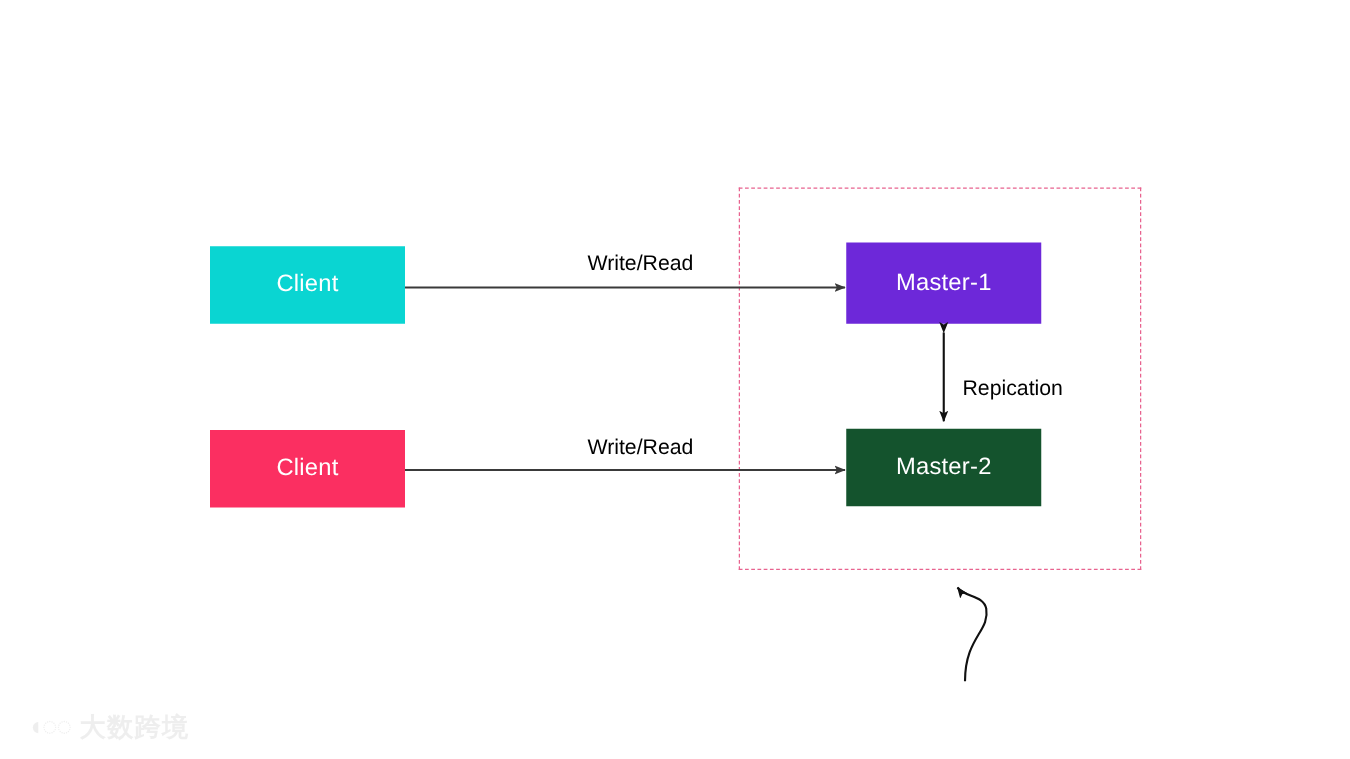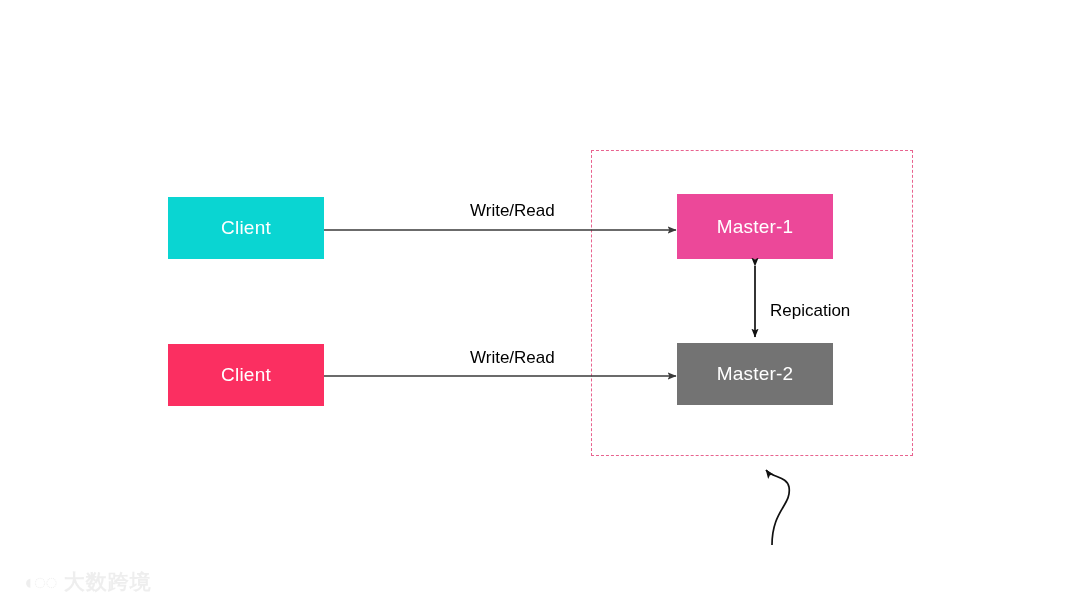--- a/index.html
+++ b/index.html
@@ -87,25 +87,25 @@
   <div class="cluster-frame" style="left:591px; top:150px; width:322px; height:306px;"></div>
 
   <div class="node-box" style="left:168px; top:197px; width:156px; height:62px; background:#0AD5D2;">
     <span>Client</span>
   </div>
 
   <div class="node-box" style="left:168px; top:344px; width:156px; height:62px; background:#FB2F61;">
     <span>Client</span>
   </div>
 
-  <div class="node-box" style="left:677px; top:194px; width:156px; height:65px; background:#ec4899;">
+  <div class="node-box" style="left:677px; top:194px; width:156px; height:65px; background:#6d28d9;">
     <span>Master-1</span>
   </div>
 
-  <div class="node-box" style="left:677px; top:343px; width:156px; height:62px; background:#737373;">
+  <div class="node-box" style="left:677px; top:343px; width:156px; height:62px; background:#14532d;">
     <span>Master-2</span>
   </div>
 
   <svg class="overlay" viewBox="0 0 1080 607" xmlns="http://www.w3.org/2000/svg">
     <defs>
       <marker id="arrowhead" markerWidth="9" markerHeight="8" refX="8.4" refY="4" orient="auto" markerUnits="userSpaceOnUse">
         <path d="M0,0.4 L9,4 L0,7.6 L1.9,4 Z" fill="#3a3a3a"></path>
       </marker>
       <marker id="arrowhead-black" markerWidth="9" markerHeight="8" refX="8.4" refY="4" orient="auto" markerUnits="userSpaceOnUse">
         <path d="M0,0.4 L9,4 L0,7.6 L1.9,4 Z" fill="#111111"></path>

